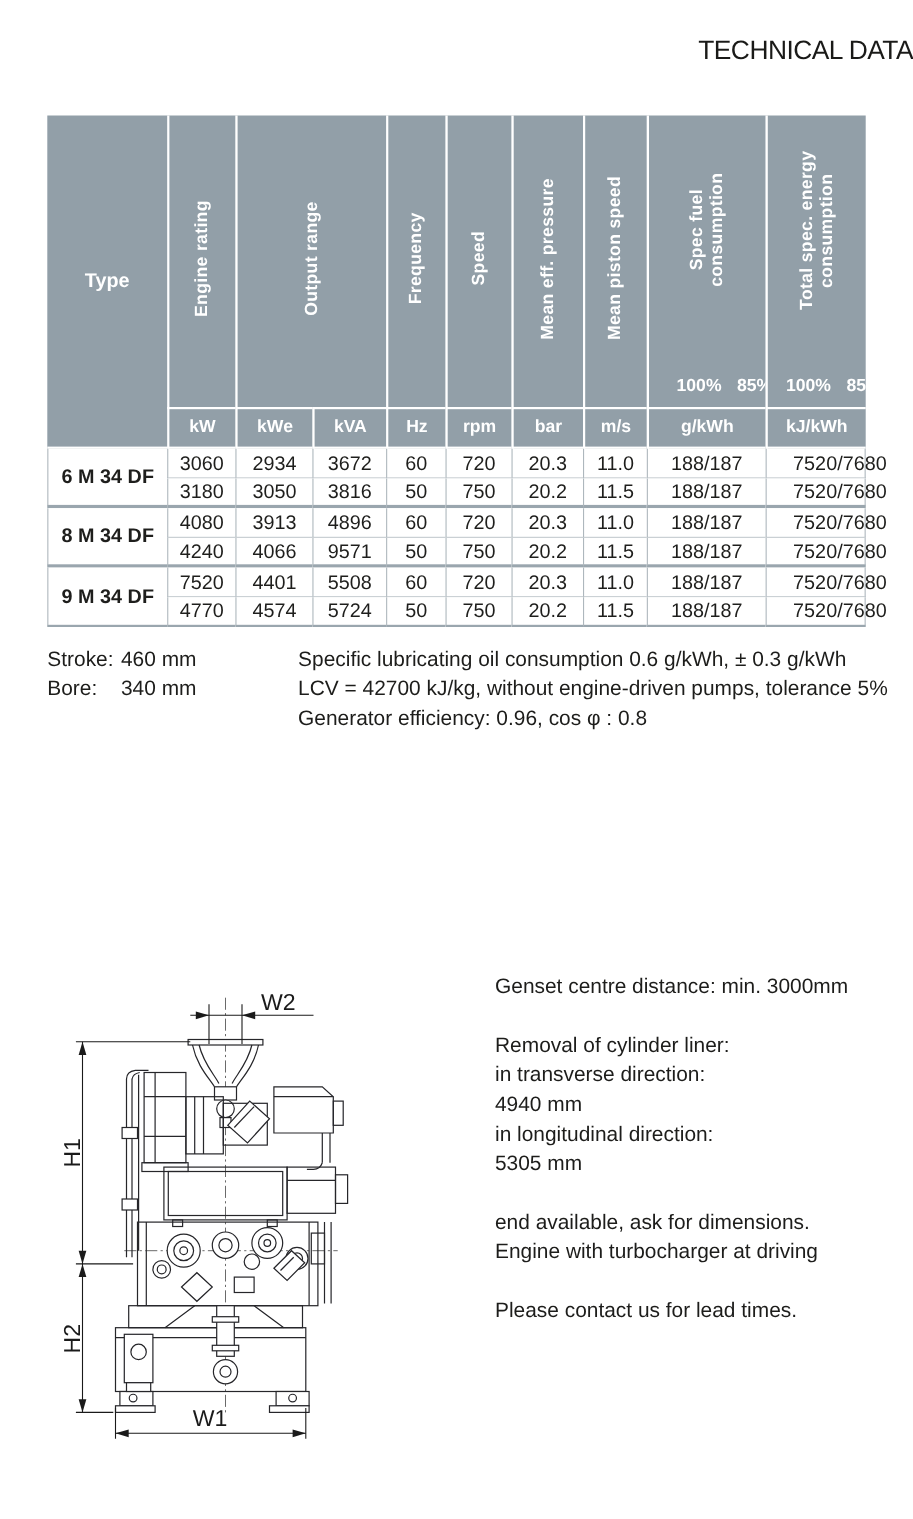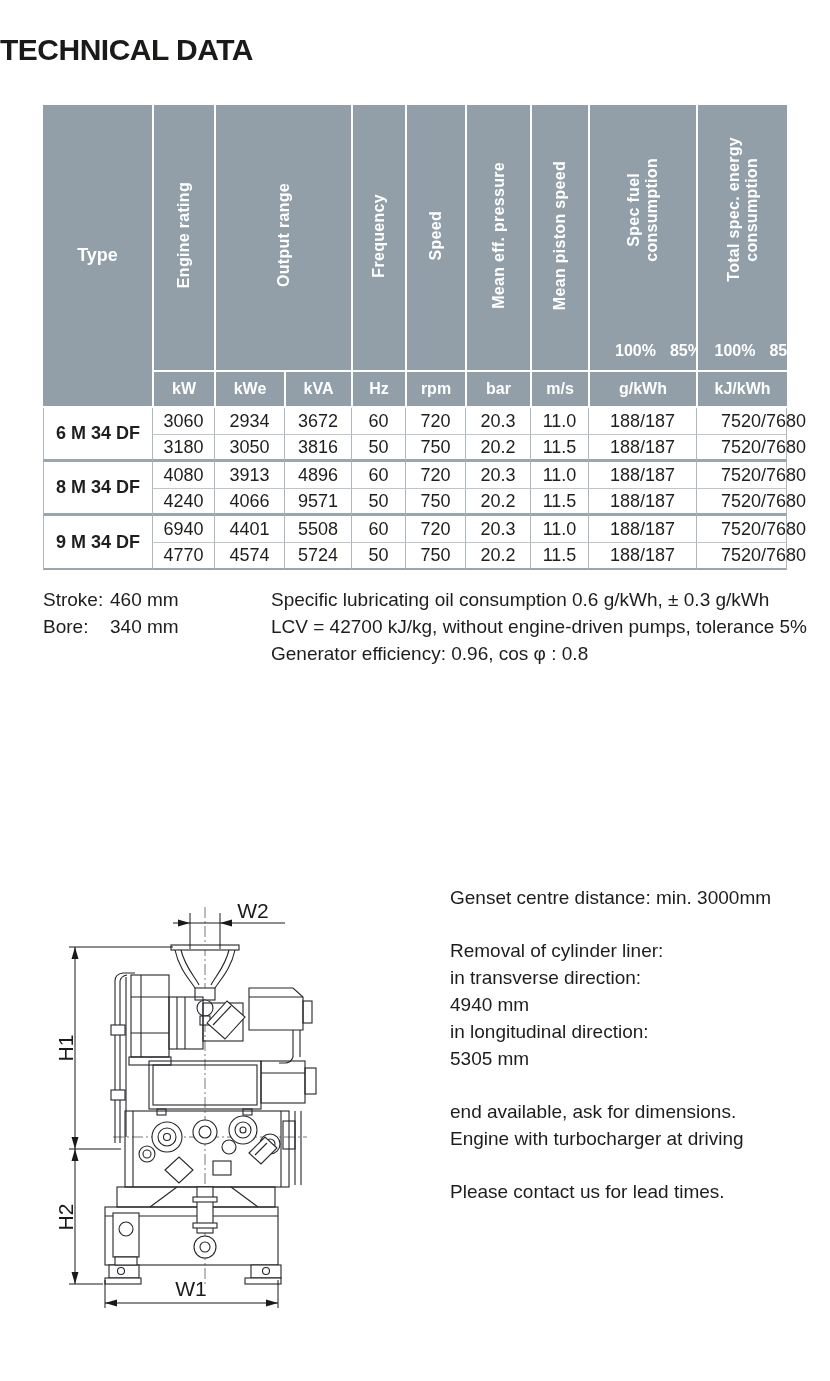--- a/index.html
+++ b/index.html
@@ -3,21 +3,21 @@
 <meta charset="utf-8">
 <style>
   html,body { margin:0; padding:0; background:#ffffff; }
   .page {
     position:relative; width:830px; height:1381px; background:#fff;
     font-family:"Liberation Sans", sans-serif; color:#1d1d1b; overflow:hidden;
   }
   
   .title {
     position:absolute; top:33px; left:0; width:100%; margin:0;
-    text-align:left; font-size:30px; font-weight:bold; color:#1a1a18;
+    text-align:right; font-size:24px; font-weight:normal; color:#1a1a18;
     letter-spacing:-0.5px;
   }
   
   .spec-table {
     position:absolute; left:43px; top:105px; width:744px;
     border-collapse:separate; border-spacing:0; table-layout:fixed;
   }
   .spec-table td { box-sizing:border-box; padding:0; text-align:center; vertical-align:middle; }
   .hdr {
     background:var(--header-bg,#929fa8); color:var(--header-text,#ffffff);
@@ -168,21 +168,21 @@
         <td class="d">50</td>
         <td class="d">750</td>
         <td class="d">20.2</td>
         <td class="d">11.5</td>
         <td class="d">188/187</td>
         <td class="d dlast">7520/7680</td>
       </tr>
 
       <tr class="dr r1">
         <td class="type lastg" rowspan="2">9 M 34 DF</td>
-        <td class="d">6940</td>
+        <td class="d">7520</td>
         <td class="d">4401</td>
         <td class="d">5508</td>
         <td class="d">60</td>
         <td class="d">720</td>
         <td class="d">20.3</td>
         <td class="d">11.0</td>
         <td class="d">188/187</td>
         <td class="d dlast">7520/7680</td>
       </tr>
       <tr class="dr r2 lastg">

